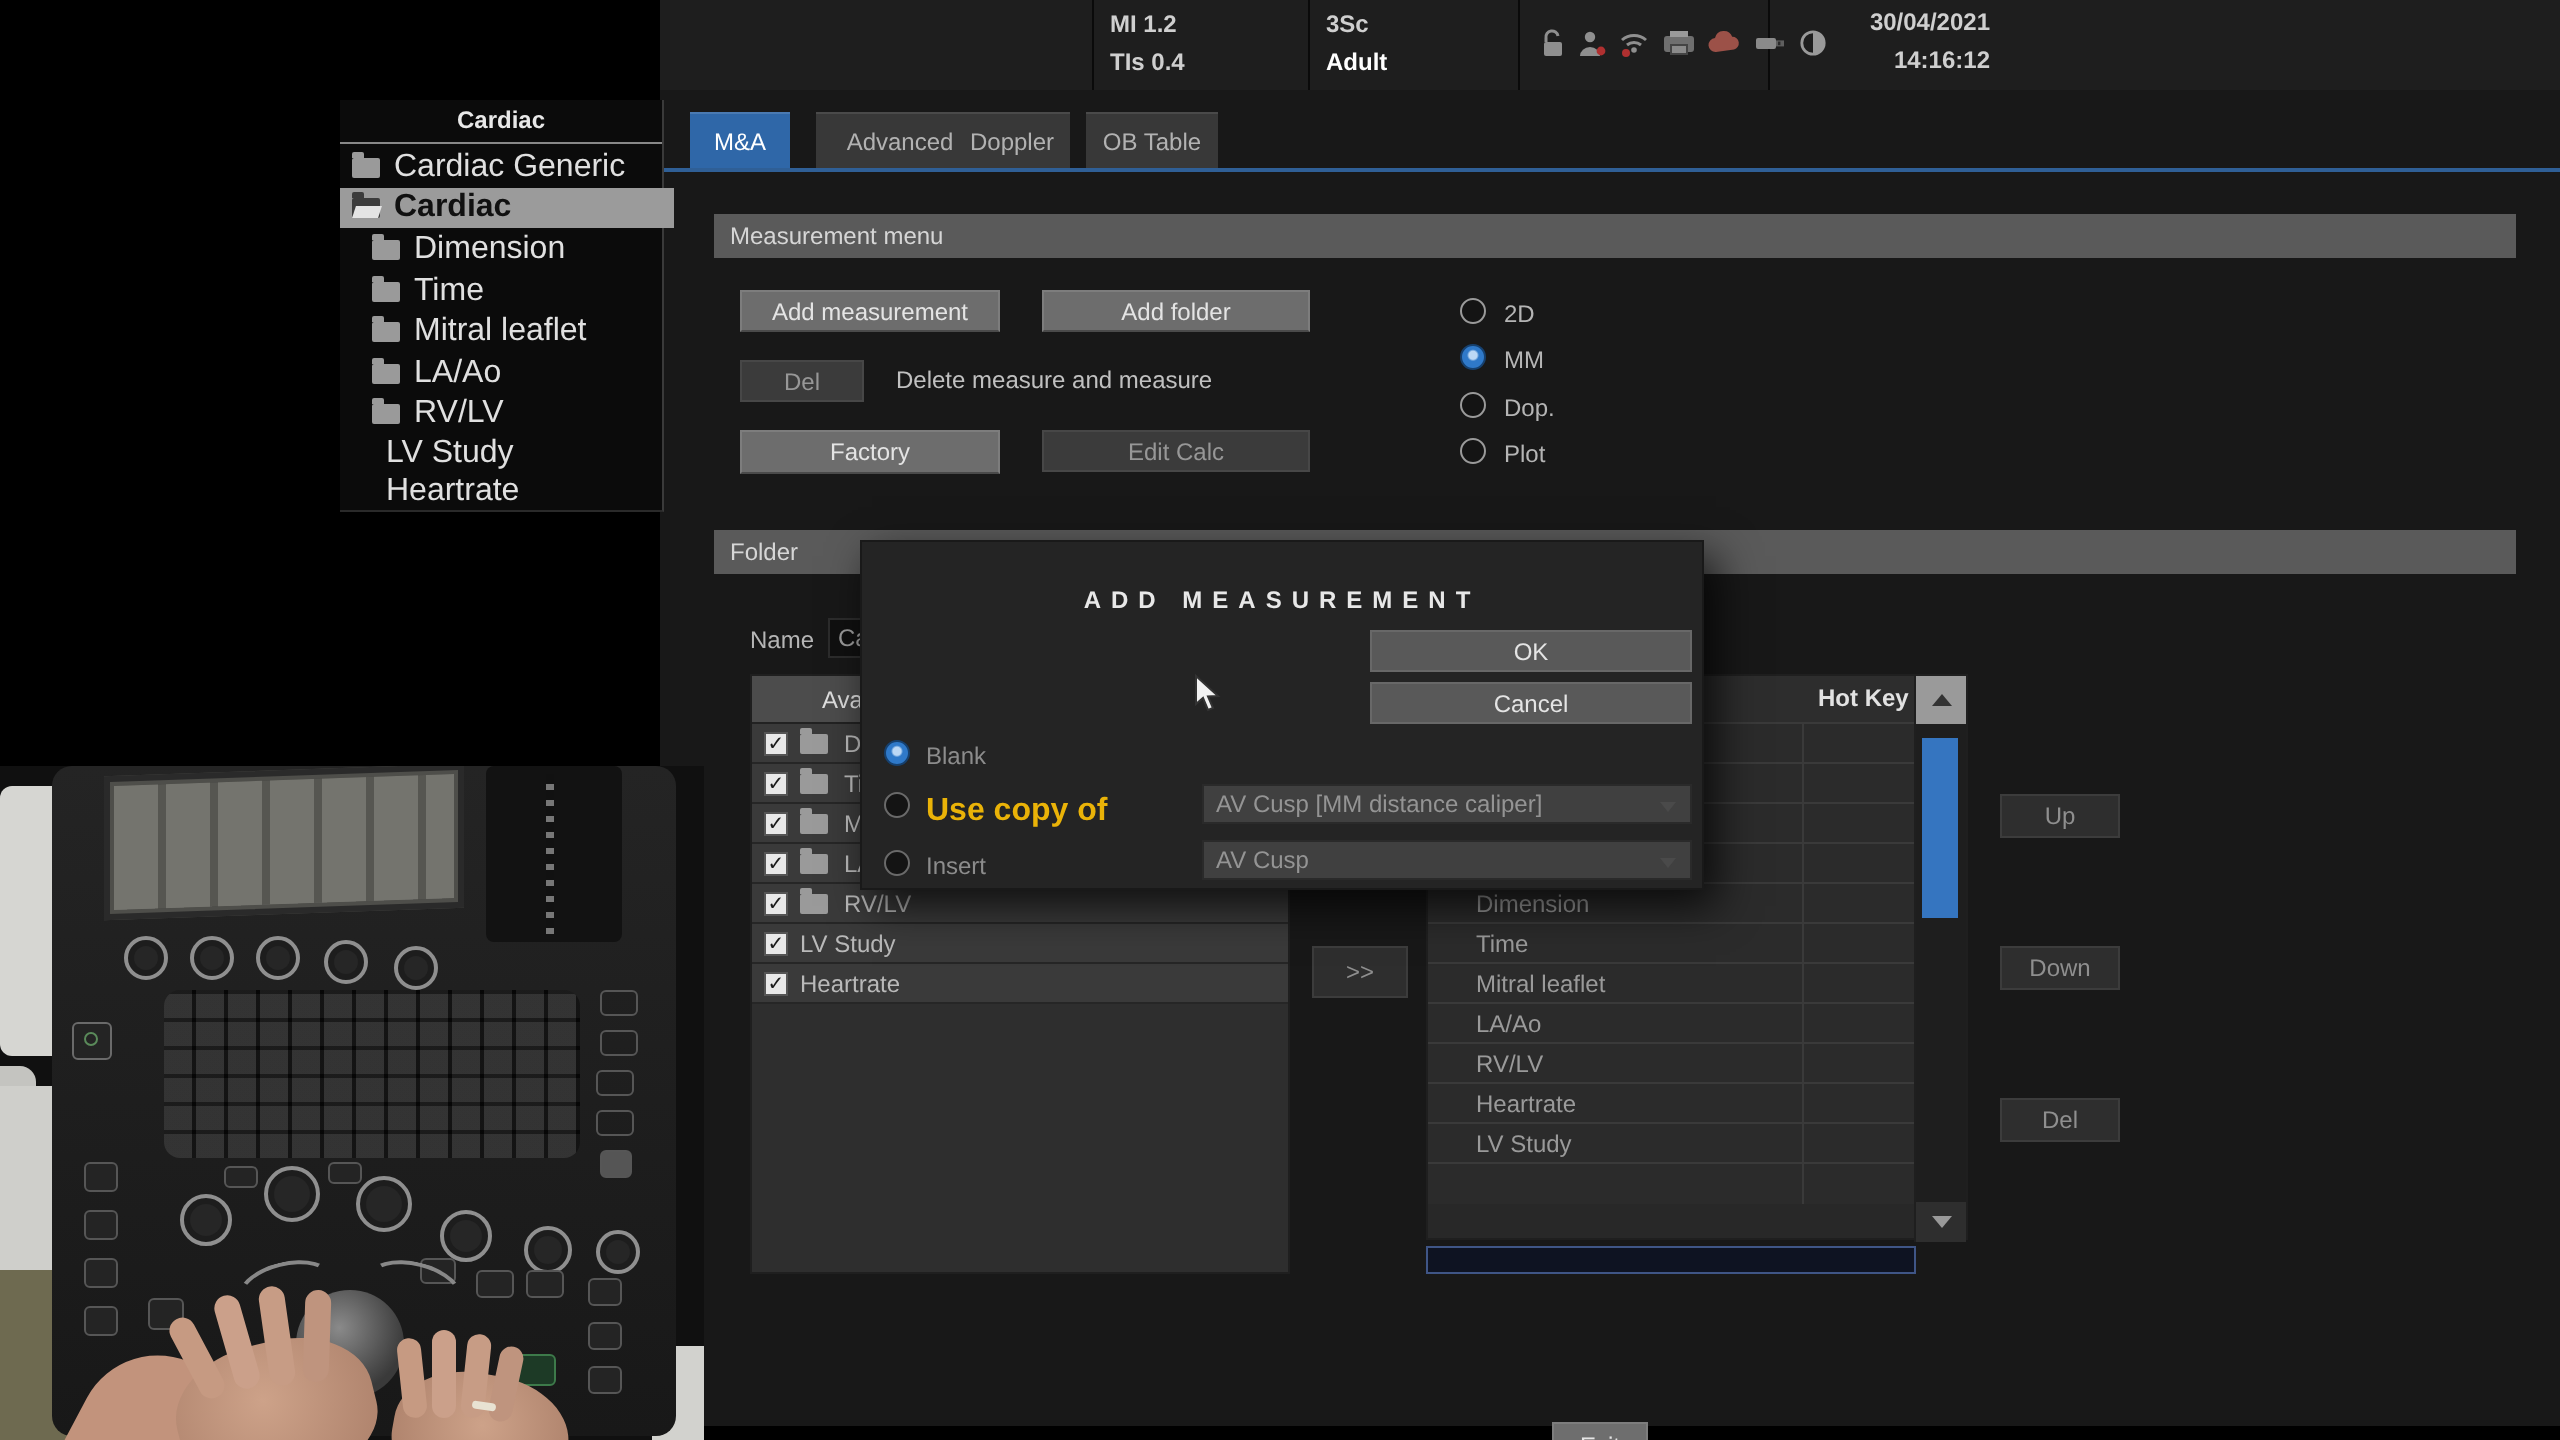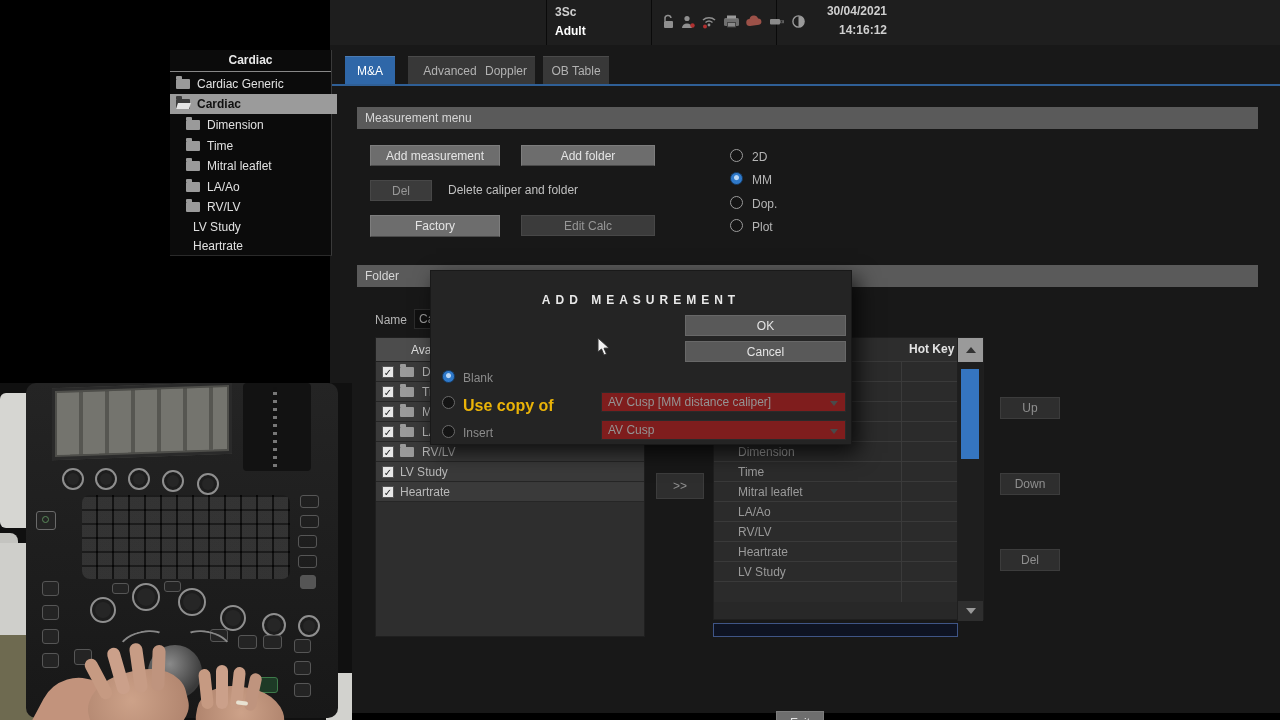--- a/index.html
+++ b/index.html
@@ -18,21 +18,21 @@
   #content{left:330px;top:45px;width:950px;height:668px;background:#181818;}
   #tab-underline{left:330px;top:84px;width:950px;height:2px;background:#2f5f96;}
   .tab{top:56px;height:28px;line-height:28px;text-align:center;font-size:12px;color:#b2b2b2;
        background:#383838;border-top:1px solid #4a4a4a;box-sizing:border-box;cursor:default;}
   .tab.active{background:#2f67a8;color:#fff;border-top:1px solid #4a7ab2;}
   
   #sidebar{left:170px;top:50px;width:162px;height:206px;background:#0b0b0b;
            border-right:1px solid #3a3a3a;border-bottom:1px solid #2a2a2a;box-sizing:border-box;}
   #sidebar-title{position:absolute;left:0;top:3px;width:100%;text-align:center;color:#e8e8e8;
                  font-size:12px;font-weight:bold;border-bottom:1px solid #888;padding-bottom:4px;}
-  .tree-item{position:absolute;left:0;width:100%;height:20px;display:flex;align-items:center;color:#e0e0e0;font-size:12px;}
+  .tree-item{position:absolute;left:0;width:100%;height:20px;display:flex;align-items:center;color:#e0e0e0;font-size:16px;}
   .tree-item.sel{background:#9b9b9b;color:#111;font-weight:bold;}
   .folder-ico{width:14px;height:10px;background:#9a9a9a;border-radius:1px;position:relative;flex:0 0 auto;margin-right:7px;}
   .folder-ico::before{content:'';position:absolute;top:-3px;left:0;width:6px;height:3px;background:#9a9a9a;border-radius:1px 1px 0 0;}
   .folder-ico.open{background:#3c3c3c;}
   .folder-ico.open::before{background:#3c3c3c;}
   .folder-ico.open::after{content:'';position:absolute;bottom:0;left:1px;width:13px;height:6px;background:#e4e4e4;transform:skewX(-18deg);}
   
   .hdr-bar{left:357px;width:901px;height:22px;background:#5a5a5a;color:#d6d6d6;font-size:12px;
            line-height:22px;padding-left:8px;box-sizing:border-box;}
   
@@ -50,39 +50,43 @@
             display:flex;align-items:center;box-sizing:border-box;color:#b9b9b9;font-size:12px;}
   .checkbox{width:12px;height:12px;background:#e8e8e8;border:1px solid #555;margin:0 6px 0 6px;
             color:#1a1a1a;font-size:10px;line-height:11px;text-align:center;box-sizing:border-box;flex:0 0 auto;}
   .rlist-row{position:absolute;left:0;width:100%;height:20px;background:#2b2b2b;border-bottom:1px solid #3a3a3a;
              display:flex;align-items:center;box-sizing:border-box;color:#9a9a9a;font-size:12px;padding-left:24px;}
   
   #dialog{left:430px;top:270px;width:420px;height:173px;background:#242424;border:1px solid #191919;
           box-shadow:6px 8px 20px rgba(0,0,0,.75);z-index:50;}
   #dialog-title{position:absolute;top:22px;left:0;width:100%;text-align:center;color:#e8e8e8;
                 font-size:12px;font-weight:bold;letter-spacing:5px;}
-  .dd{position:absolute;background:#7f1d1d;border:1px solid #2a2a2a;color:#949494;font-size:12px;
+  .dd{position:absolute;background:#404040;border:1px solid #2a2a2a;color:#949494;font-size:12px;
       line-height:18px;padding-left:6px;box-sizing:border-box;}
   .dd::after{content:'';position:absolute;right:7px;top:8px;border-left:4px solid transparent;
              border-right:4px solid transparent;border-top:5px solid #4a4a4a;}
   
   .chev-up{width:0;height:0;border-left:5px solid transparent;border-right:5px solid transparent;border-bottom:6px solid #333;}
   .chev-dn{width:0;height:0;border-left:5px solid transparent;border-right:5px solid transparent;border-top:6px solid #999;}
   
   #webcam{left:0;top:383px;width:352px;height:337px;background:#101010;overflow:hidden;z-index:70;}
   .knob{position:absolute;border-radius:50%;background:#1d1d1d;border:2px solid #8f8f8f;box-sizing:border-box;}
   .knob::after{content:'';position:absolute;inset:3px;border-radius:50%;background:#262626;}
   .pkey{position:absolute;background:#242424;border:1px solid #565656;border-radius:3px;}
   .cursor{z-index:60;}
 </style>
 </head>
 <body>
 
 <div id="topbar" class="abs">
   <div class="tb-sec" style="width:217px;"></div>
+  <div class="tb-sec" style="width:108px;">
+    <div class="tb-txt" style="left:8px;top:5px;">MI 1.2</div>
+    <div class="tb-txt" style="left:8px;top:24px;">TIs 0.4</div>
+  </div>
   <div class="tb-sec" style="width:105px;">
     <div class="tb-txt" style="left:8px;top:5px;">3Sc</div>
     <div class="tb-txt" style="left:8px;top:24px;color:#fff;">Adult</div>
   </div>
   <div class="tb-sec" style="width:125px;">
     <div class="tb-icons">
       <span>
           <svg width="13" height="15" viewBox="0 0 13 15">
             <path d="M3,7 V5 a3,3 0 0 1 6,-1" fill="none" stroke="#8f8f8f" stroke-width="1.5"></path>
             <rect x="2" y="7" width="9" height="7" rx="1" fill="#8f8f8f"></rect>
@@ -181,21 +185,21 @@
   <div class="tree-item" style="top:186px;padding-left:23px;">
     <span>Heartrate</span>
   </div>
 </div>
 
 <div class="abs hdr-bar" style="top:107px;">Measurement menu</div>
 
 <div class="abs btn" style="left:370px;top:145px;width:130px;height:21px;">Add measurement</div>
 <div class="abs btn" style="left:521px;top:145px;width:134px;height:21px;">Add folder</div>
 <div class="abs btn dim" style="left:370px;top:180px;width:62px;height:21px;">Del</div>
-<div class="abs" style="left:448px;top:183px;color:#c0c0c0;font-size:12px;">Delete caliper and folder</div>
+<div class="abs" style="left:448px;top:183px;color:#c0c0c0;font-size:12px;">Delete measure and measure</div>
 <div class="abs btn" style="left:370px;top:215px;width:130px;height:22px;">Factory</div>
 <div class="abs btn dim" style="left:521px;top:215px;width:134px;height:21px;">Edit Calc</div>
 
 <div class="abs radio" style="left:730px;top:149px;"></div>
 <div class="abs radio-label" style="left:752px;top:150px;">2D</div>
 <div class="abs radio sel" style="left:730px;top:172px;"></div>
 <div class="abs radio-label" style="left:752px;top:173px;">MM</div>
 <div class="abs radio" style="left:730px;top:196px;"></div>
 <div class="abs radio-label" style="left:752px;top:197px;">Dop.</div>
 <div class="abs radio" style="left:730px;top:219px;"></div>

